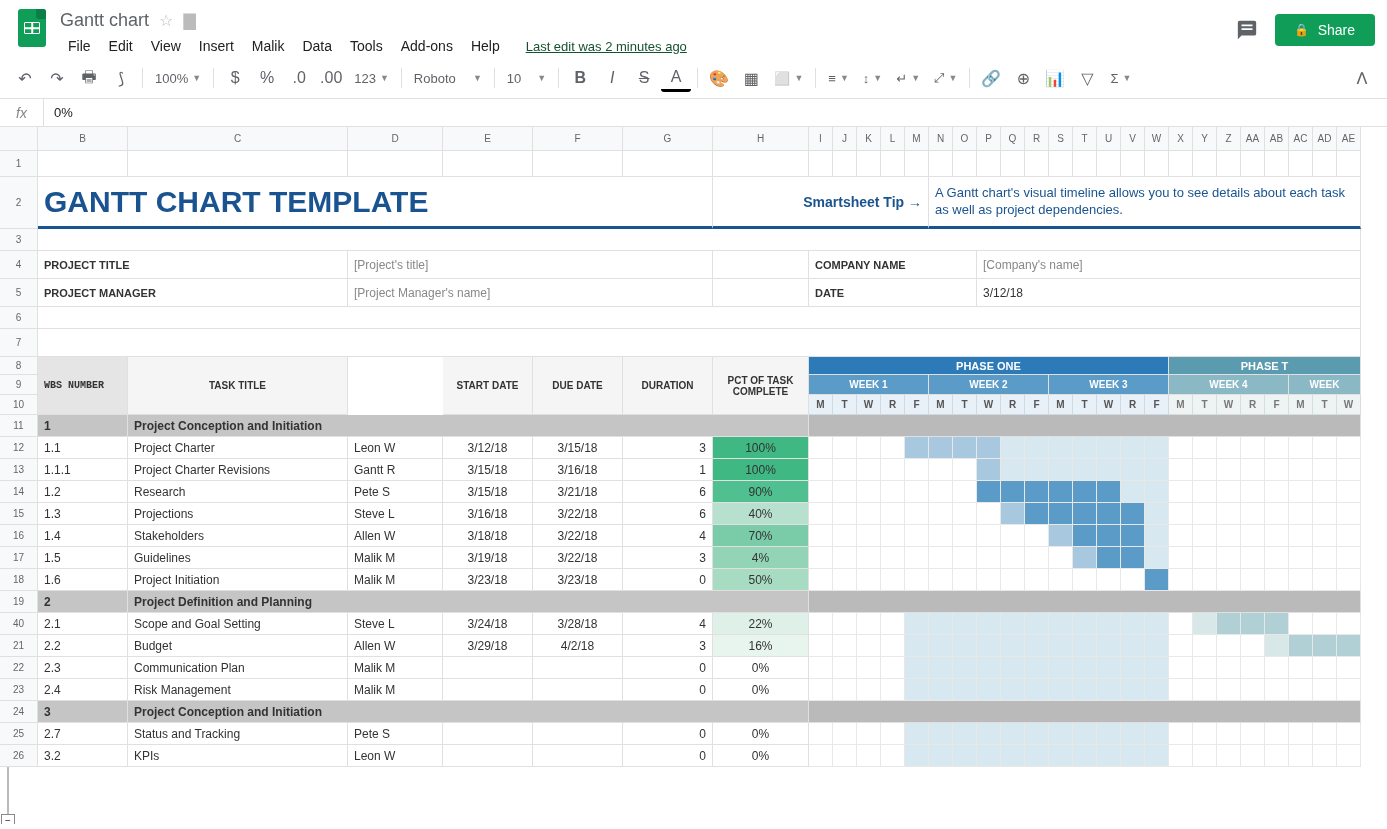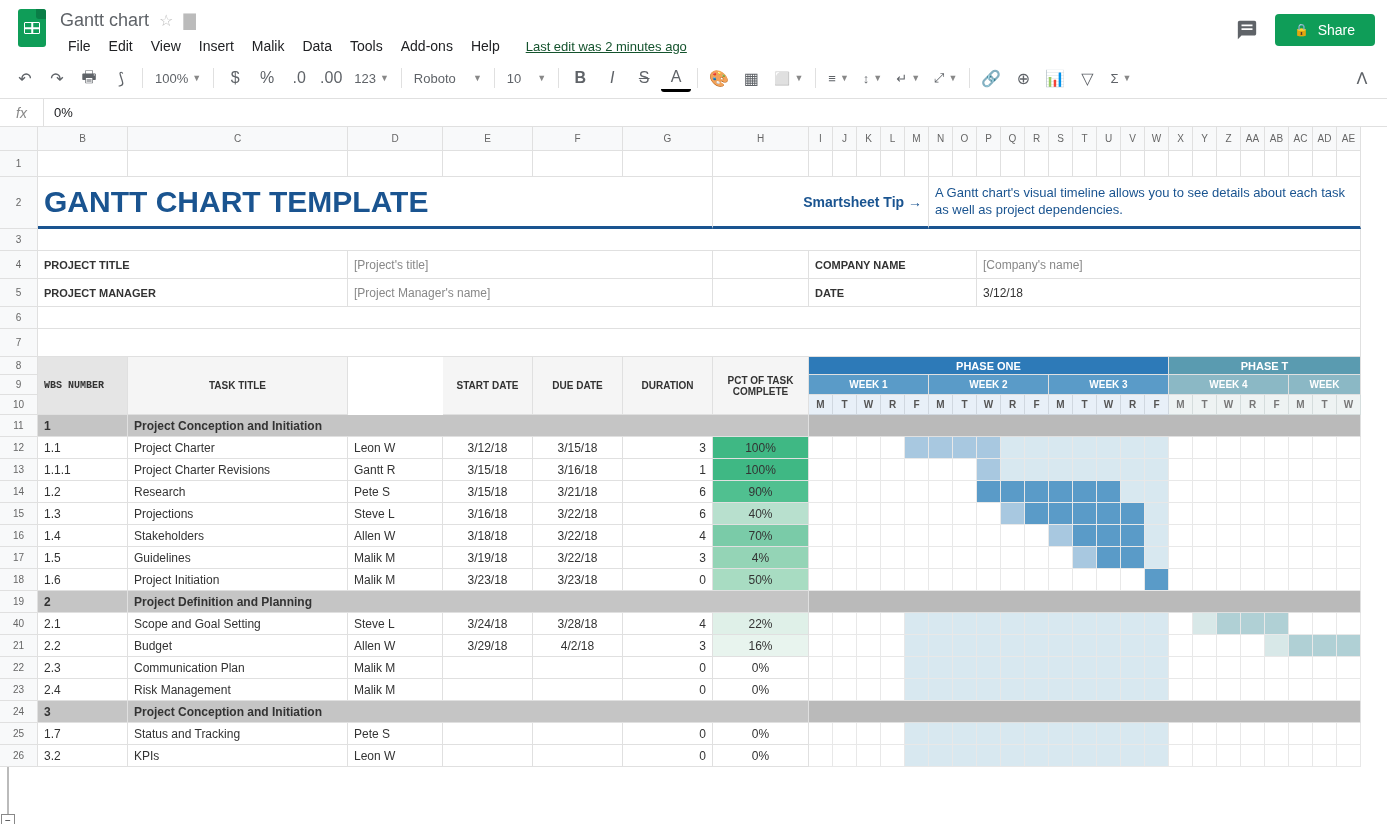--- a/index.html
+++ b/index.html
@@ -661,21 +661,21 @@
       <div class="cell gantt-cell " style="grid-area: 24 / 27 / auto / span 1; height: 22px;"></div>
       <div class="cell gantt-cell " style="grid-area: 24 / 28 / auto / span 1; height: 22px;"></div>
       <div class="cell gantt-cell " style="grid-area: 24 / 29 / auto / span 1; height: 22px;"></div>
       <div class="cell gantt-cell " style="grid-area: 24 / 30 / auto / span 1; height: 22px;"></div>
       <div class="cell gantt-cell " style="grid-area: 24 / 31 / auto / span 1; height: 22px;"></div>
       <div class="row-header" style="grid-area: 25 / 1 / auto / span 1; height: 22px;">24</div>
       <div class="cell section-row" style="grid-area: 25 / 2 / auto / span 1; height: 22px;">3</div>
       <div class="cell section-row" style="grid-area: 25 / 3 / auto / span 6; height: 22px;">Project Conception and Initiation</div>
       <div class="cell section-row-gantt" style="grid-area: 25 / 9 / auto / span 23; height: 22px;"></div>
       <div class="row-header" style="grid-area: 26 / 1 / auto / span 1; height: 22px;">25</div>
-      <div class="cell" style="grid-area: 26 / 2 / auto / span 1; height: 22px;">1.7</div>
+      <div class="cell" style="grid-area: 26 / 2 / auto / span 1; height: 22px;">2.7</div>
       <div class="cell" style="grid-area: 26 / 3 / auto / span 1; height: 22px;">Status and Tracking</div>
       <div class="cell" style="grid-area: 26 / 4 / auto / span 1; height: 22px;">Pete S</div>
       <div class="cell num-center" style="grid-area: 26 / 5 / auto / span 1; height: 22px;"></div>
       <div class="cell num-center" style="grid-area: 26 / 6 / auto / span 1; height: 22px;"></div>
       <div class="cell num-right" style="grid-area: 26 / 7 / auto / span 1; height: 22px;">0</div>
       <div class="cell pct-cell" style="grid-area: 26 / 8 / auto / span 1; height: 22px; justify-content: center;">0%</div>
       <div class="cell gantt-cell " style="grid-area: 26 / 9 / auto / span 1; height: 22px;"></div>
       <div class="cell gantt-cell " style="grid-area: 26 / 10 / auto / span 1; height: 22px;"></div>
       <div class="cell gantt-cell " style="grid-area: 26 / 11 / auto / span 1; height: 22px;"></div>
       <div class="cell gantt-cell " style="grid-area: 26 / 12 / auto / span 1; height: 22px;"></div>

